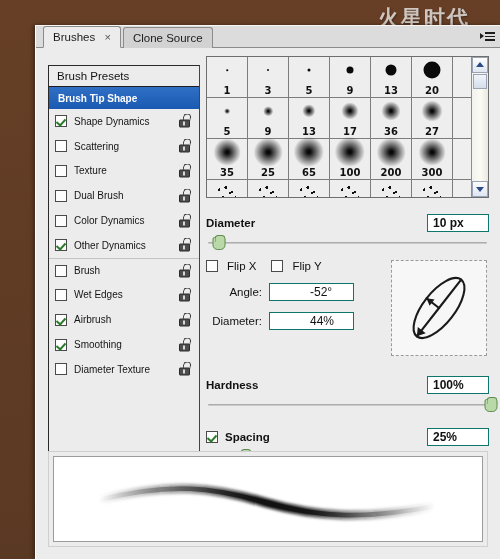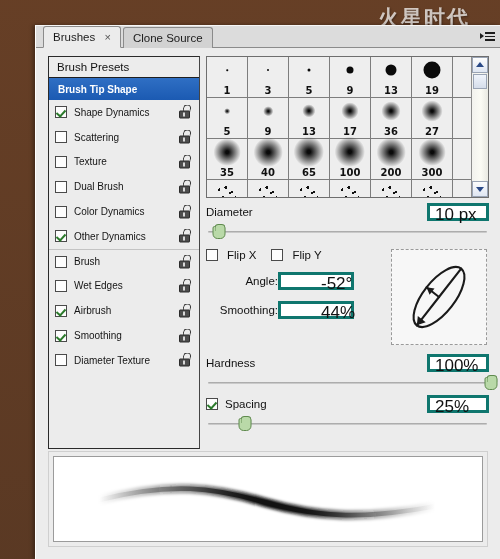--- a/index.html
+++ b/index.html
@@ -114,21 +114,21 @@
   
   #palette-body {
     position: absolute;
     left: 0; top: 22px; right: 0; bottom: 0;
     padding: 8px 10px 10px 12px;
   }
 
   
   #left-col {
     position: absolute;
-    left: 12px; top: 8px;
+    left: 12px; top: 17px;
     width: 152px; height: 393px;
     background: #ececec;
     border: 1px solid #2a2a2a;
     border-right-color: #444;
   }
   .preset-row {
     height: 21px; line-height: 20px;
     background: #ececec;
     border-bottom: 1px solid #1e1e1e;
     padding-left: 8px;
@@ -277,28 +277,29 @@
     background: linear-gradient(180deg,#f0f4fb 0%, #d5ddea 100%);
     border: 1px solid #9aa4b5;
   }
 
   
   .param-label {
     font-size: 11.5px; color: #111;
   }
   .row-lbl-val {
     display: flex; align-items: center;
-    margin-top: 5px;
+    margin-top: 16px;
+    font-weight: bold;
   }
   .row-lbl-val .spacer { flex: 1; }
   .numbox {
     width: 62px; height: 18px;
-    border: 3px solid #0f766e;
+    border: 1px solid #0f766e;
     background: #ffffff;
-    font-size: 17px;
+    font-size: 12px;
     color: #111;
     line-height: 17px;
     padding-left: 5px;
   }
   .slider {
     position: relative;
     height: 14px;
     margin-top: 4px;
   }
   .slider .track {
@@ -332,22 +333,22 @@
     height: 100px;
   }
   #flip-row { display: flex; align-items: center; gap: 5px; }
   #flip-row .cb { margin-right: 4px; }
   .flip-lbl { font-size: 11.5px; color: #111; margin-right: 10px; }
   .ar-row {
     display: flex; align-items: center; justify-content: flex-end;
     width: 148px;
     margin-top: 11px;
   }
-  .ar-row .lbl { font-size: 11.5px; color: #111; }
-  .ar-row .numbox { width: 76px; padding-left: 40px; }
+  .ar-row .lbl { font-size: 11.5px; color: #111; margin-right: 7px; }
+  .ar-row .numbox { width: 85px; padding-left: 40px; }
   #tip-preview {
     position: absolute; right: 2px; top: 0;
     width: 96px; height: 96px;
     background: #f7f7f7;
     border: 1px dashed #9a9a9a;
   }
 
   
   #stroke-outer {
     position: absolute;
@@ -532,21 +533,21 @@
               <div class="grid-cell">
                 <div class="dot" style="width: 7px; height: 7px;"></div>
                 <div class="num">9</div>
               </div>
               <div class="grid-cell">
                 <div class="dot" style="width: 11px; height: 11px;"></div>
                 <div class="num">13</div>
               </div>
               <div class="grid-cell">
                 <div class="dot" style="width: 17px; height: 17px;"></div>
-                <div class="num">19</div>
+                <div class="num">20</div>
               </div>
             </div>
             <div class="grid-row">
               <div class="grid-cell">
                 <div class="dot soft" style="width: 5.7px; height: 5.7px;"></div>
                 <div class="num">5</div>
               </div>
               <div class="grid-cell">
                 <div class="dot soft" style="width: 9.5px; height: 9.5px;"></div>
                 <div class="num">9</div>
@@ -568,21 +569,21 @@
                 <div class="num">27</div>
               </div>
             </div>
             <div class="grid-row">
               <div class="grid-cell">
                 <div class="dot soft" style="width: 26.6px; height: 26.6px;"></div>
                 <div class="num">35</div>
               </div>
               <div class="grid-cell">
                 <div class="dot soft" style="width: 28.5px; height: 28.5px;"></div>
-                <div class="num">40</div>
+                <div class="num">25</div>
               </div>
               <div class="grid-cell">
                 <div class="dot soft" style="width: 30.4px; height: 30.4px;"></div>
                 <div class="num">65</div>
               </div>
               <div class="grid-cell">
                 <div class="dot soft" style="width: 30.4px; height: 30.4px;"></div>
                 <div class="num">100</div>
               </div>
               <div class="grid-cell">
@@ -648,21 +649,21 @@
           <span class="flip-lbl">Flip X</span>
           <span class="cb" id="cb-flipy"></span>
           <span class="flip-lbl">Flip Y</span>
         </div>
 
         <div class="ar-row">
           <span class="lbl">Angle:</span>
           <span class="numbox">-52°</span>
         </div>
         <div class="ar-row">
-          <span class="lbl">Smoothing:</span>
+          <span class="lbl">Diameter:</span>
           <span class="numbox">44%</span>
         </div>
 
         <div id="tip-preview">
           <svg width="94" height="94" viewBox="0 0 94 94">
             <g id="tipg" fill="none" stroke="#1a1a1a" stroke-width="2.1" stroke-linecap="round" transform="rotate(38 47 47)">
               <ellipse id="tip-ellipse" cx="47" cy="47" rx="15.8" ry="36"></ellipse>
               <line id="tip-minor-l" x1="47" y1="47" x2="31.2" y2="47"></line>
               <line id="tip-major-l" x1="47" y1="47" x2="47" y2="11"></line>
               <line id="tip-major-l2" x1="47" y1="47" x2="47" y2="83"></line>

